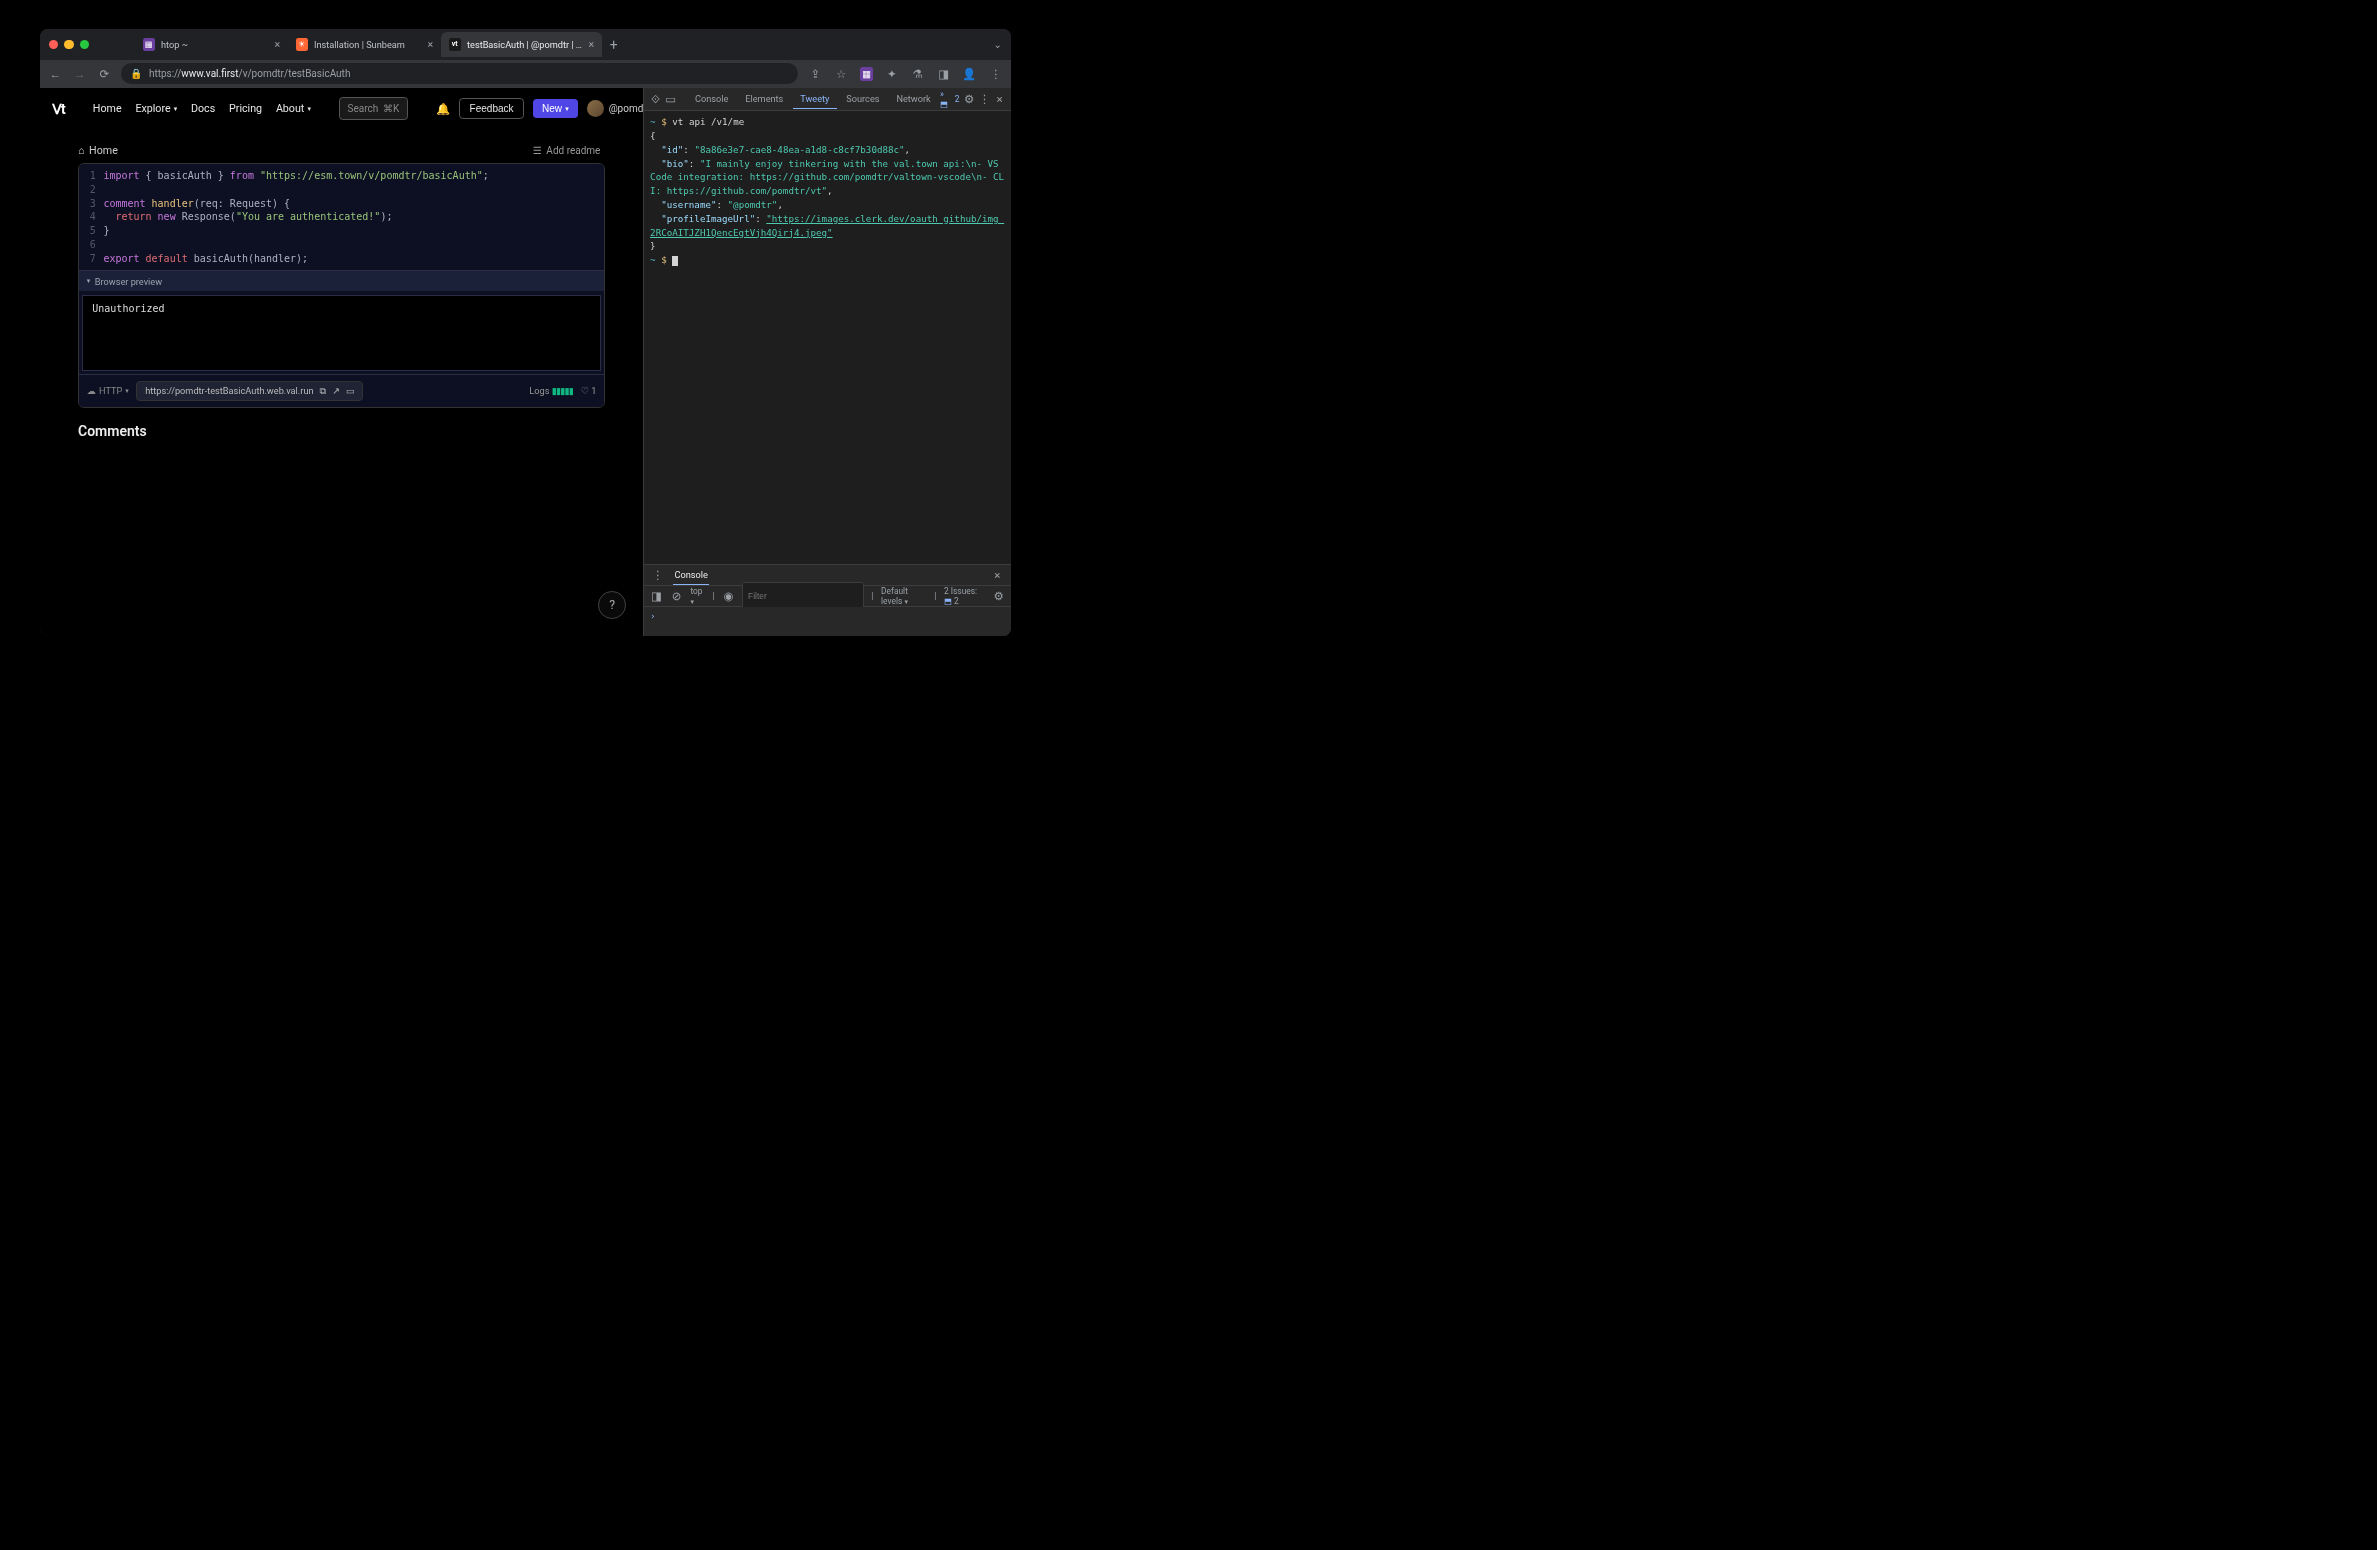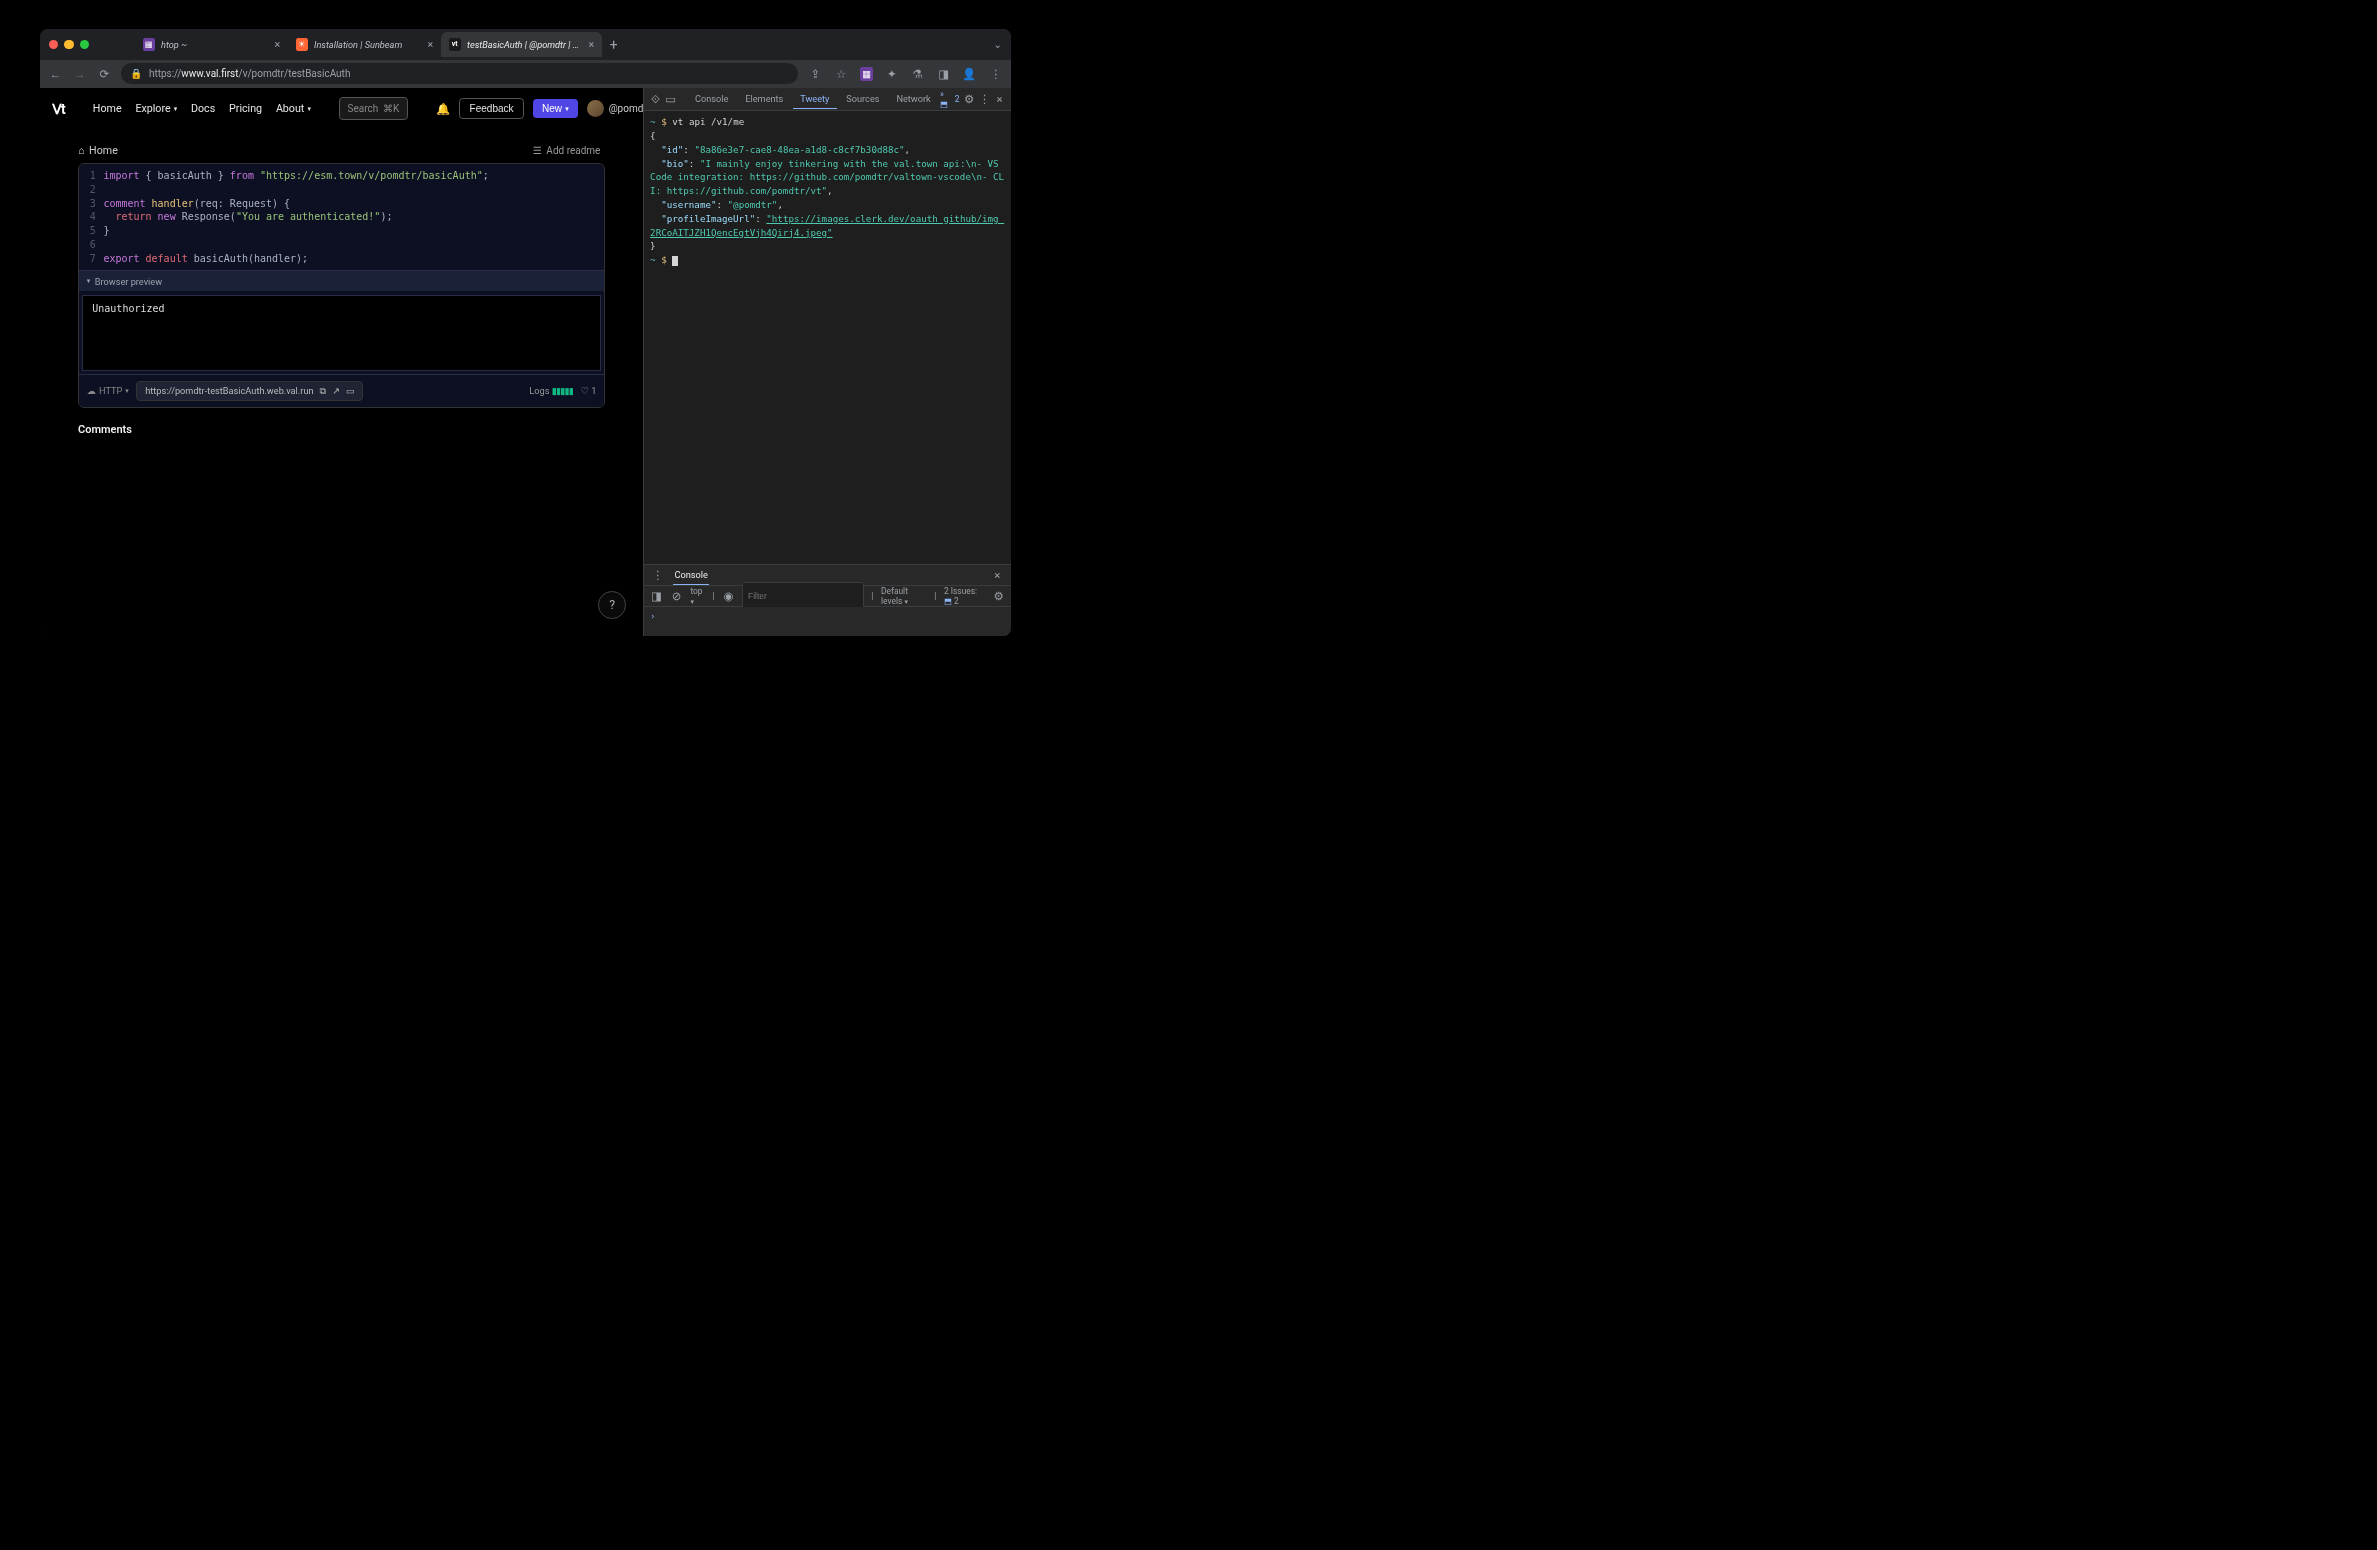--- a/index.html
+++ b/index.html
@@ -42,21 +42,21 @@
   gap: 6.1px;
   padding: 0 7.7px;
   min-width: 153px; max-width: 161px;
   color: #bdc1c6;
   font-size: 9.2px;
   border-radius: 6.1px 6.1px 0 0;
   cursor: pointer;
 }
 .tab.active { background: #35363a; color: #e8eaed; }
 .tab .favicon { width: 12.3px; height: 12.3px; border-radius: 2.3px; display:flex;align-items:center;justify-content:center;font-size:8.4px;}
-.tab .title { flex:1; white-space:nowrap; overflow:hidden; text-overflow:ellipsis;font-style:italic; }
+.tab .title { flex:1; white-space:nowrap; overflow:hidden; text-overflow:ellipsis; }
 .tab .close-x { color:#9aa0a6; font-size:10.7px; }
 .newtab-btn { color:#9aa0a6; font-size:13.8px; padding:0 7.7px; cursor:pointer; }
 .tabstrip-right { margin-left:auto; padding-right:9.2px; color:#9aa0a6; }
 
 .toolbar {
   height: 27.6px;
   background: #35363a;
   display:flex; align-items:center;
   padding: 0 7.7px; gap:9.2px;
 }
@@ -144,21 +144,21 @@
 .val-foot {
   display:flex; align-items:center; padding:6.1px 7.7px; gap:7.7px;
   border-top:0.8px solid #2a2d45; background:#0d1022;
 }
 .http-badge { color:#888; font-size:9.2px; display:flex; align-items:center; gap:3.1px; cursor:pointer;}
 .url-pill { background:#1f2333; border:0.8px solid #333; border-radius:3.8px; padding:3.1px 7.7px; font-size:9.2px; color:#bbb; display:flex; align-items:center; gap:6.1px; }
 .foot-right { margin-left:auto; display:flex; align-items:center; gap:7.7px; font-size:9.2px; color:#999; }
 .log-dots { color:#10b981; letter-spacing:-0.8px; }
 
 .comments { margin:15.3px 38px; }
-.comments h3 { font-size:11px; font-weight:600; margin-bottom:9.2px; color:#eee; }
+.comments h3 { font-size:14px; font-weight:600; margin-bottom:9.2px; color:#eee; }
 .comment-row { display:flex; gap:7.7px; align-items:flex-start; }
 .comment-input { flex:1; border:0.8px solid #444; background:transparent; border-radius:3.8px; padding:7.7px 9.2px; color:#888; font-size:10px; min-height:26px;}
 
 .help-fab { position:absolute; right:17px; bottom:17px; width:27.6px; height:27.6px; border-radius:50%; border:0.8px solid #444; display:flex;align-items:center;justify-content:center; color:#aaa; font-size:12.3px; cursor:pointer; background:#0a0a0a;}
 
 .dt-tabs {
   height:23px; display:flex; align-items:center; gap:1.5px;
   border-bottom:0.8px solid #3c3c3c; padding:0 4.6px;
   font-size:9.2px; color:#9aa0a6;
 }

